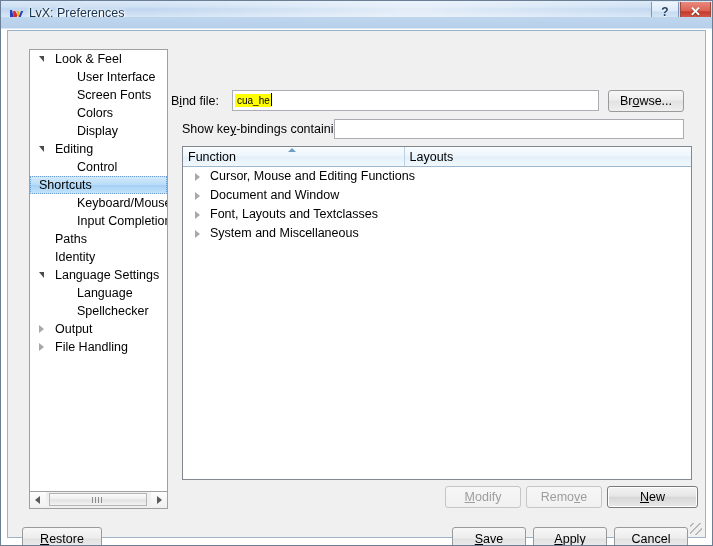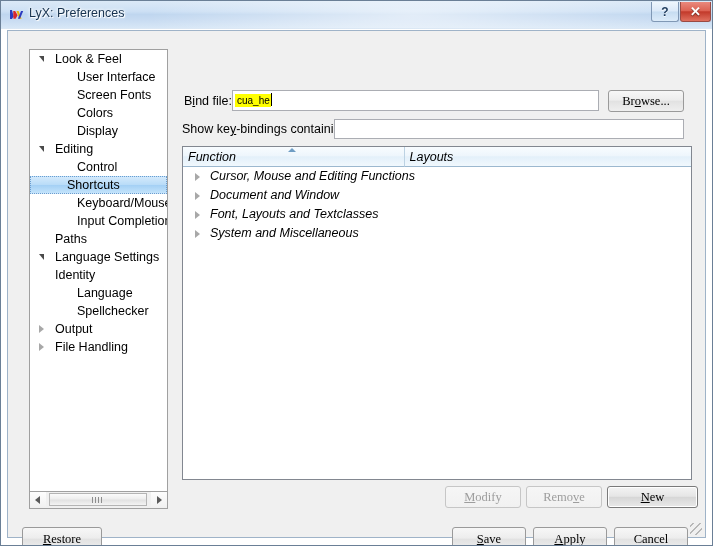--- a/index.html
+++ b/index.html
@@ -34,21 +34,21 @@
        rgba(186,212,238,1) 45%,
        rgba(200,222,244,1) 80%,
        rgba(178,204,232,1) 100%);
     pointer-events: none;
   }
 
   
   #titlebar {
     position: absolute;
     left: 1px; top: 1px;
-    width: 711px; height: 27px;
+    width: 711px; height: 16px;
     background: linear-gradient(180deg,
         #dbe9f7 0%, #cde0f4 38%, #bfd6ef 50%, #c9dcf2 72%, #d7e7f6 100%);
     overflow: hidden;
   }
   #titlebar .sheen {
     position: absolute;
     left: 0; top: 0; width: 100%; height: 100%;
     background: radial-gradient(ellipse 380px 60px at 58% 52%,
         rgba(255,255,255,0.55) 0%, rgba(255,255,255,0.0) 70%);
   }
@@ -132,21 +132,21 @@
   .tree-row .lbl { position: relative; text-align: center; }
   .tree-row.level0 .lbl { padding-left: 25px; }
   .tree-row.level1 .lbl { padding-left: 47px; }
   .tree-row.selected {
     background: linear-gradient(180deg, #d3e9fb 0%, #b9dcf8 48%, #a4d0f5 52%, #c3e3fb 100%);
     border: 1px dotted #6a9dd0;
     height: 16px;
     line-height: 16px;
     box-sizing: content-box;
   }
-  .tree-row.selected .lbl { padding-left: 36px; }
+  .tree-row.selected .lbl { padding-left: 8px; }
 
   .tw {
     position: absolute;
     left: 10px; top: 5px;
     width: 0; height: 0;
   }
   .tw.expanded {
     border-left: 5px solid transparent;
     border-top: 6px solid #4a4a4a;
     left: 9px; top: 6px;
@@ -246,21 +246,21 @@
     vertical-align: -2px;
   }
 
   .btn {
     position: absolute;
     box-sizing: border-box;
     border: 1px solid #9a9a9a;
     border-radius: 3px;
     background: linear-gradient(180deg, #f7f7f7 0%, #ededed 45%, #e2e2e2 52%, #efefef 100%);
     font-size: 12.5px;
-    font-family: Liberation Serif, serif;
+    font-family: Liberation Sans, sans-serif;
     color: #000;
     display: flex;
     align-items: center;
     justify-content: center;
     cursor: default;
     white-space: nowrap;
   }
   .btn.default {
     border-color: #7a7a7a;
     background: linear-gradient(180deg, #f4f4f4 0%, #e6e6e6 46%, #d7d7d7 52%, #e9e9e9 100%);
@@ -274,21 +274,20 @@
 
   
   #table {
     position: absolute;
     left: 174px; top: 115px;
     width: 510px; height: 334px;
     background: #ffffff;
     border: 1px solid #828790;
     box-sizing: border-box;
     overflow: hidden;
-    font-style: italic;
   }
   #thead {
     position: relative;
     height: 20px;
     display: flex;
   }
   .th {
     position: relative;
     height: 20px;
     line-height: 20px;
@@ -373,41 +372,41 @@
         <div class="tree-row level1"><span class="lbl">User Interface</span></div>
         <div class="tree-row level1"><span class="lbl">Screen Fonts</span></div>
         <div class="tree-row level1"><span class="lbl">Colors</span></div>
         <div class="tree-row level1"><span class="lbl">Display</span></div>
         <div class="tree-row level0"><span class="tw expanded"></span><span class="lbl">Editing</span></div>
         <div class="tree-row level1"><span class="lbl">Control</span></div>
         <div class="tree-row level1 selected"><span class="lbl">Shortcuts</span></div>
         <div class="tree-row level1"><span class="lbl">Keyboard/Mouse</span></div>
         <div class="tree-row level1"><span class="lbl">Input Completion</span></div>
         <div class="tree-row level0"><span class="lbl">Paths</span></div>
+        <div class="tree-row level0"><span class="lbl">Identity</span></div>
         <div class="tree-row level0"><span class="tw expanded"></span><span class="lbl">Language Settings</span></div>
-        <div class="tree-row level0"><span class="lbl">Identity</span></div>
         <div class="tree-row level1"><span class="lbl">Language</span></div>
         <div class="tree-row level1"><span class="lbl">Spellchecker</span></div>
         <div class="tree-row level0"><span class="tw collapsed"></span><span class="lbl">Output</span></div>
         <div class="tree-row level0"><span class="tw collapsed"></span><span class="lbl">File Handling</span></div>
       </div>
 
     <div id="tree-scroll">
       <div class="sb-arrow left">
           <div class="ar"></div>
         </div>
       <div id="sb-thumb">
           <div class="grip"></div>
         </div>
       <div class="sb-arrow right">
           <div class="ar"></div>
         </div>
     </div>
 
-    <div class="field-label" style="left:176px; top:63px;text-align:center;">
+    <div class="field-label" style="left:163px; top:63px;text-align:center;">
       <span>B</span><u>i</u><span>nd file:</span>
     </div>
     <div class="textfield" id="bind-file-input" style="left:224px; top:59px; width:367px; height:21px;">
       <span class="hl">cua_he</span><span class="caret"></span>
     </div>
     <div class="btn" style="left:600px; top:59px; width:76px; height:22px;">
       <span><span>Br</span><u>o</u><span>wse...</span></span>
     </div>
 
     <div class="field-label" style="left:174px; top:91px;">

